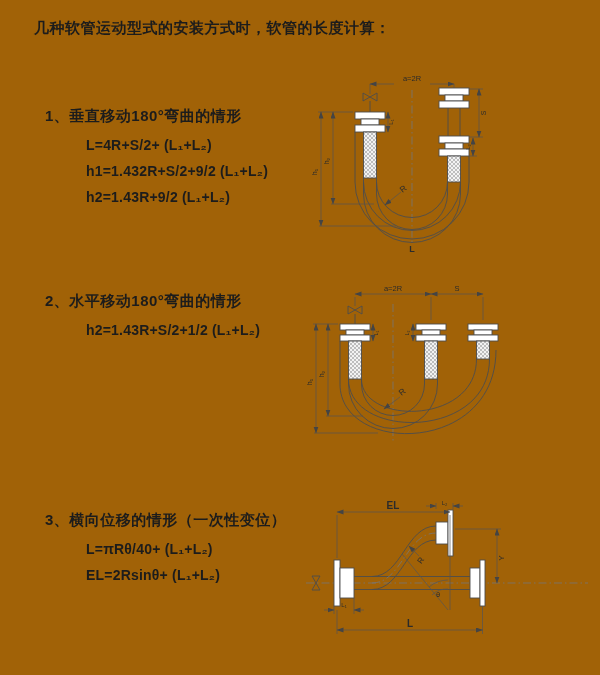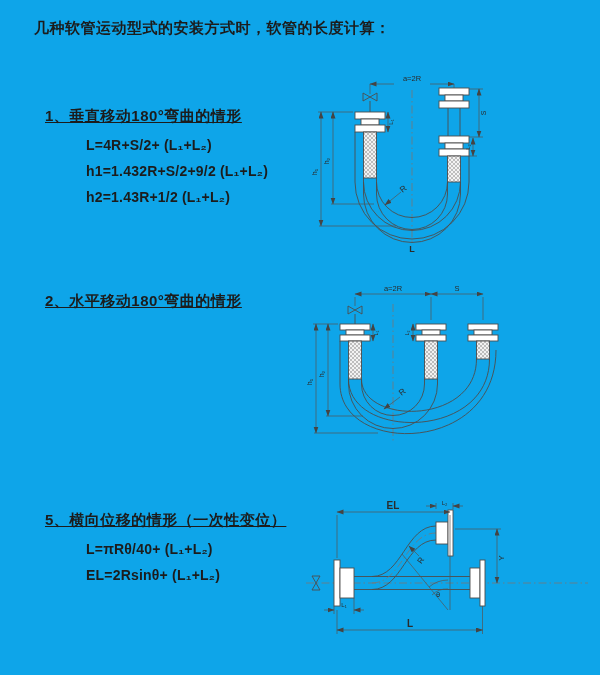--- a/index.html
+++ b/index.html
@@ -1,28 +1,28 @@
 <!DOCTYPE html>
 <html><head>
 <meta charset="utf-8">
 <style>
   html,body{margin:0;padding:0;}
   body{
     width:600px;height:675px;background:#ffffff;
     font-family:"Liberation Sans","DejaVu Sans",sans-serif;
     color:#1c1c1c;position:relative;overflow:hidden;
   }
-  .page{position:absolute;inset:0;background:#0ea5e9;}
+  .page{position:absolute;inset:0;background:#a16207;}
   .title{
     position:absolute;left:34px;top:19px;
     font-size:15px;font-weight:bold;letter-spacing:0.5px;white-space:nowrap;
   }
   .sec{position:absolute;left:45px;width:300px;}
   .sec h2{
-    margin:0 0 11px 0;font-size:15px;font-weight:bold;letter-spacing:0.5px;white-space:nowrap;text-decoration:underline;
+    margin:0 0 11px 0;font-size:15px;font-weight:bold;letter-spacing:0.5px;white-space:nowrap;
   }
   .sec p.formula{
     margin:0 0 10px 23px;font-size:14px;font-weight:bold;letter-spacing:0.2px;white-space:nowrap;padding-left:18px;
   }
   #sec1{top:107px;} #sec2{top:292px;} #sec3{top:511px;}
   .dia{position:absolute;}
   #dia1{left:306px;top:64px;}
   #dia2{left:303px;top:280px;}
   #dia3{left:298px;top:498px;}
   svg{display:block;}
@@ -49,21 +49,21 @@
       </pattern>
     </defs>
   </svg>
 
   <div class="title">几种软管运动型式的安装方式时，软管的长度计算：</div>
 
   <div class="sec" id="sec1">
     <h2>1、垂直移动180°弯曲的情形</h2>
     <p class="formula">L=4R+S/2+ (L₁+L₂)</p>
     <p class="formula">h1=1.432R+S/2+9/2 (L₁+L₂)</p>
-    <p class="formula">h2=1.43R+1/2 (L₁+L₂)</p>
+    <p class="formula">h2=1.43R+9/2 (L₁+L₂)</p>
   </div>
 
   <div class="dia" id="dia1">
     <svg width="240" height="192" viewBox="0 0 240 192">
       <g>
         <line class="cl" x1="106" y1="26" x2="106" y2="178"></line>
       </g>
 
       <g>
         <line class="ln" x1="57.5" y1="112" x2="57.5" y2="130"></line>
@@ -138,20 +138,21 @@
       <g>
         <line class="dim" x1="95" y1="128" x2="79" y2="141" marker-end="url(#arw)"></line>
         <text x="99" y="127" font-size="8.5" text-anchor="middle" transform="rotate(-38,99,127)">R</text>
       </g>
       <text x="106" y="188" font-size="9" font-weight="bold" text-anchor="middle">L</text>
     </svg>
   </div>
 
   <div class="sec" id="sec2">
     <h2>2、水平移动180°弯曲的情形</h2>
+    <p class="formula">h2=1.43R+S/2+1/2 (L₁+L₂)</p>
   </div>
 
   <div class="dia" id="dia2">
     <svg width="290" height="170" viewBox="0 0 290 170">
       <g>
         <line class="cl" x1="90" y1="24" x2="90" y2="162"></line>
       </g>
       <g>
         <line class="ln" x1="45.5" y1="99" x2="45.5" y2="104"></line>
         <line class="ln" x1="58.5" y1="99" x2="58.5" y2="104"></line>
@@ -216,21 +217,21 @@
         <text x="106" y="53" font-size="5.5" text-anchor="middle" transform="rotate(-90,106,53)">L₂</text>
       </g>
       <g>
         <line class="dim" x1="97" y1="117" x2="81" y2="129" marker-end="url(#arw)"></line>
         <text x="101" y="114" font-size="8.5" text-anchor="middle" transform="rotate(-38,101,114)">R</text>
       </g>
     </svg>
   </div>
 
   <div class="sec" id="sec3">
-    <h2>5、横向位移的情形（一次性变位）</h2>
+    <h2>3、横向位移的情形（一次性变位）</h2>
     <p class="formula">L=πRθ/40+ (L₁+L₂)</p>
     <p class="formula">EL=2Rsinθ+ (L₁+L₂)</p>
   </div>
 
   <div class="dia" id="dia3">
     <svg width="295" height="150" viewBox="0 0 295 150">
       <g>
         <line class="cl" x1="8" y1="85" x2="290" y2="85"></line>
       </g>
       <g>

